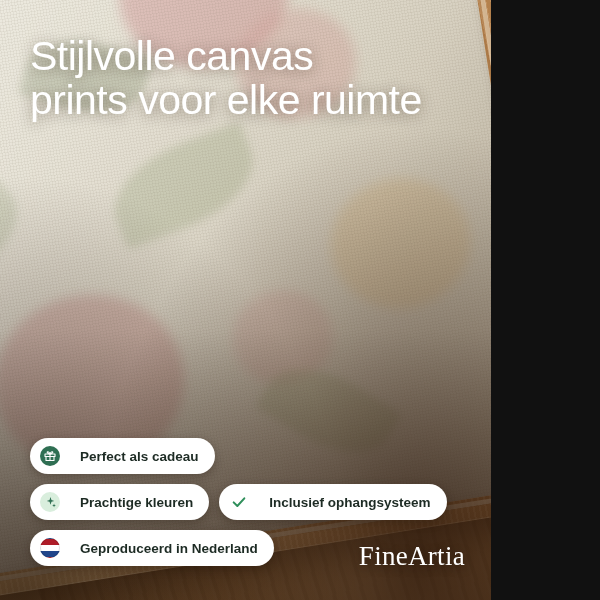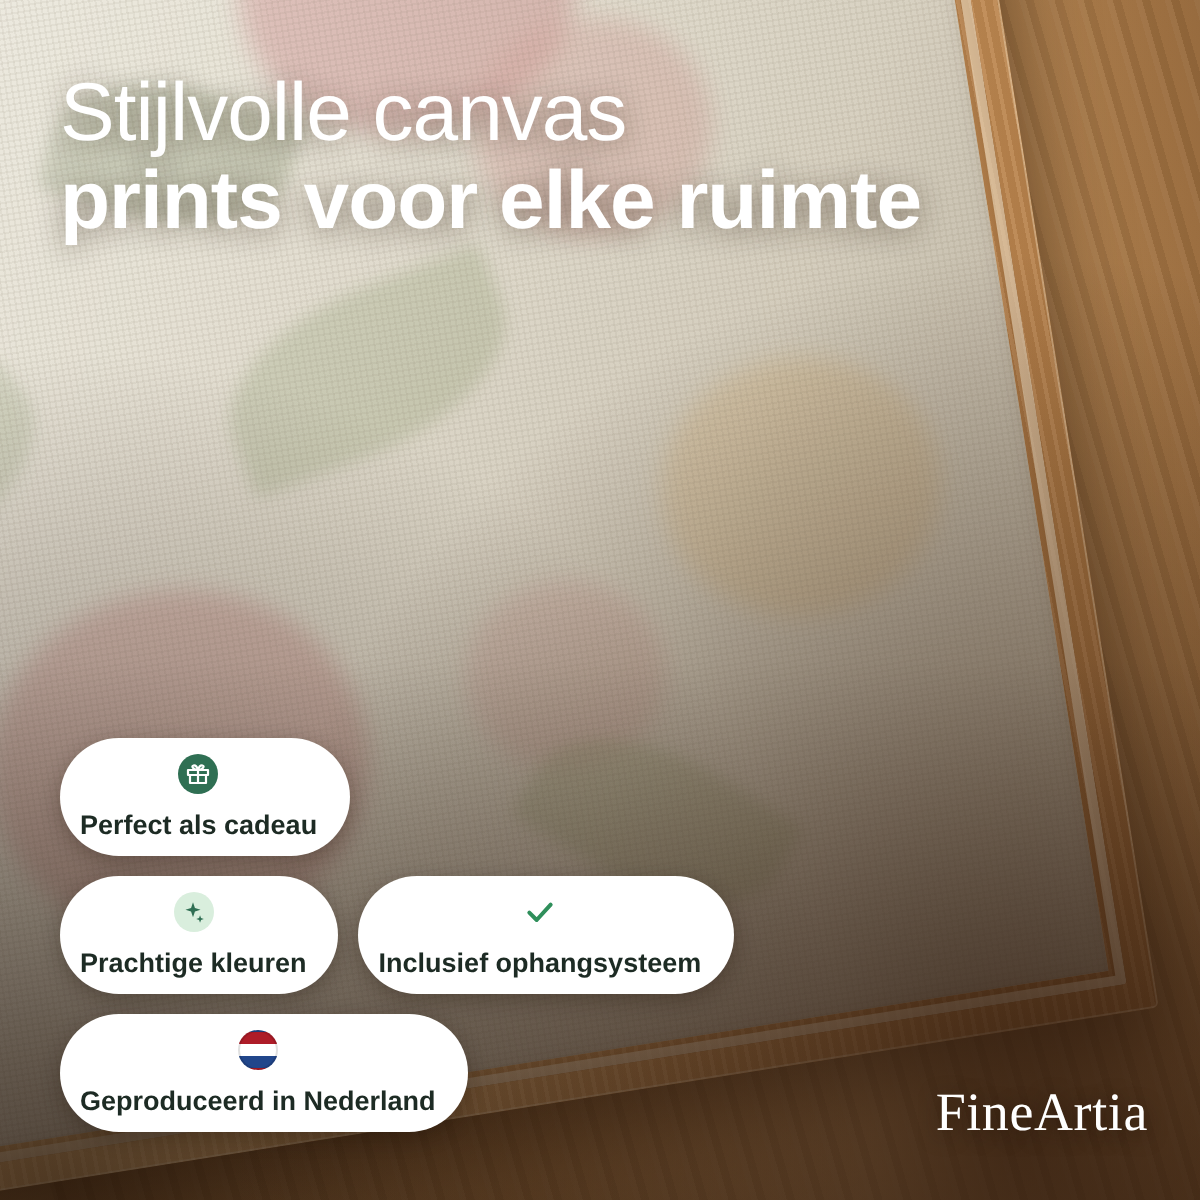--- a/index.html
+++ b/index.html
@@ -2,21 +2,21 @@
 <html><head>
 <meta charset="utf-8">
 <style>
   html, body {
     margin: 0;
     padding: 0;
     background: #111;
   }
   .canvas-ad {
     position: relative;
-    width: 600px;
+    width: 491px;
     height: 600px;
     overflow: hidden;
     font-family: "Liberation Sans", sans-serif;
     background: #ec4899;
     user-select: none;
   }
 
   
   .photo-base {
     position: absolute;
@@ -130,47 +130,46 @@
     left: 30px;
     top: 34px;
     width: 540px;
     color: #ffffff;
     font-size: 41px;
     line-height: 1.08;
     font-weight: 400;
     letter-spacing: -0.5px;
     text-shadow: 0 2px 14px rgba(40,25,10,0.45);
   }
-  .headline .l2 { display: block; font-weight: bold; }
+  .headline .l2 { display: block; }
 
   
   .pills {
     position: absolute;
     left: 30px;
     bottom: 24px;
     width: 400px;
   }
   .pill-row {
     display: flex;
     gap: 10px;
     margin-bottom: 10px;
   }
   .pill {
     display: inline-flex;
     align-items: center;
-    gap: 8px;
+    gap: 20px;
     background: #ffffff;
     border-radius: 999px;
     padding: 8px 16px 8px 10px;
     font-size: 13.5px;
     font-weight: bold;
     color: #1d2b24;
     box-shadow: 0 3px 10px rgba(30,18,6,0.30);
     white-space: nowrap;
-    flex-direction: column;
   }
   .pill-icon {
     width: 20px;
     height: 20px;
     border-radius: 50%;
     display: inline-flex;
     align-items: center;
     justify-content: center;
     flex: 0 0 20px;
     overflow: hidden;

